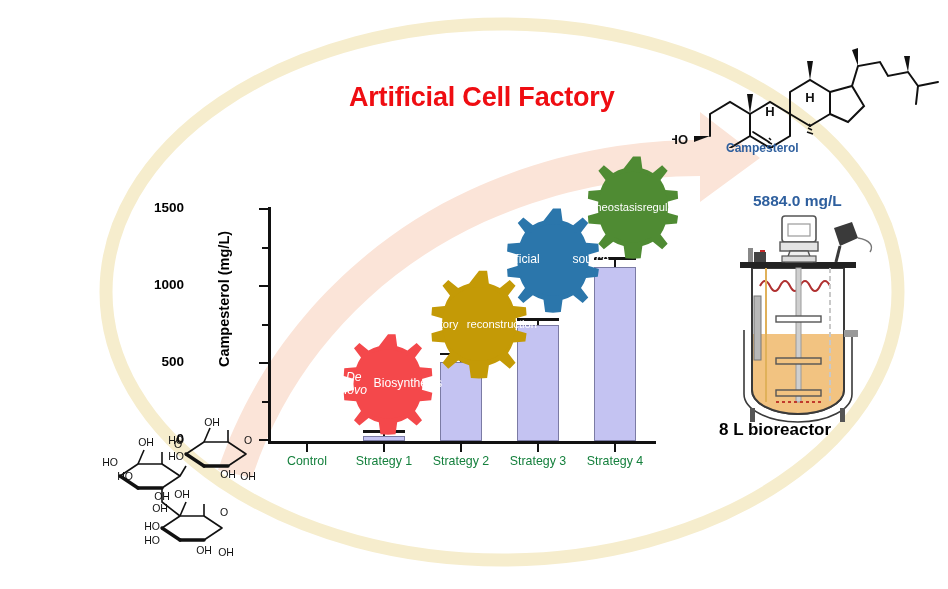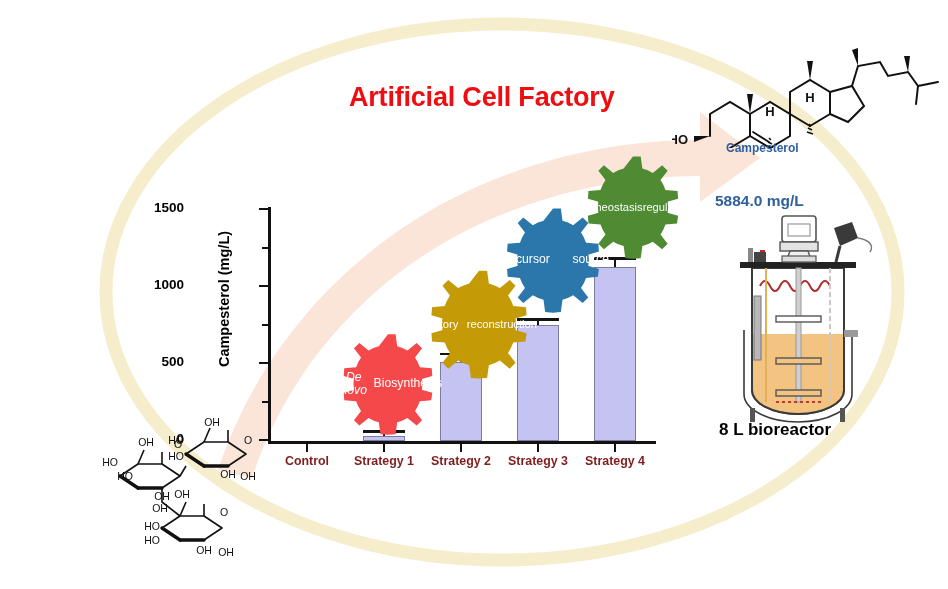--- a/index.html
+++ b/index.html
@@ -24,21 +24,21 @@
   .errbar{position:absolute;}
   .err-v{position:absolute;left:50%;width:2.4px;margin-left:-1.2px;background:#141414;}
   .err-cap{position:absolute;left:0;width:100%;height:2.6px;background:#141414;}
   #yaxis-line{position:absolute;left:72px;top:12px;width:2.6px;height:236px;background:#111;}
   #xaxis-line{position:absolute;left:72px;top:246px;width:388px;height:2.8px;background:#111;}
   .ytick{position:absolute;background:#111;height:2.4px;}
   .ytick.major{width:9px;left:63px;}
   .ytick.minor{width:6px;left:66px;}
   .ylabel-t{position:absolute;right:482px;font-size:13.5px;font-weight:bold;color:#000;text-align:right;white-space:nowrap;margin-left:16px;}
   .xtick{position:absolute;top:249px;width:2.4px;height:8px;background:#111;}
-  .xcat{position:absolute;top:259px;font-size:12.4px;font-weight:bold;color:#7f1d1d;text-align:center;white-space:nowrap;}
+  .xcat{position:absolute;top:259px;font-size:12.4px;font-weight:normal;color:#15803d;text-align:center;white-space:nowrap;}
   #ytitle{
     position:absolute;left:-88px;top:96px;width:232px;
     transform:rotate(-90deg);transform-origin:center center;
     font-size:14.5px;font-weight:bold;color:#000;text-align:center;white-space:nowrap;
   }
   #xtitle{position:absolute;left:72px;top:283px;width:388px;text-align:center;
     font-size:16.5px;font-weight:bold;color:#000;}
 
   
   .gear{position:absolute;}
@@ -46,21 +46,21 @@
     position:absolute;left:0;top:0;width:100%;height:100%;
     display:flex;flex-direction:row;align-items:center;justify-content:space-between;
     color:#fff;font-size:12.2px;line-height:13.4px;text-align:center;
     pointer-events:none;
   }
   .gear-label.small{font-size:11.2px;line-height:12.6px;}
   .gl-it{font-style:italic;}
 
   
   #campesterol-label{left:726px;top:141px;font-size:12px;font-weight:bold;color:#2e5f9e;white-space:nowrap;}
-  #titer-label{left:715px;top:192px;font-size:15.5px;font-weight:bold;color:#2e5f9e;white-space:nowrap;}
+  #titer-label{left:753px;top:192px;font-size:15.5px;font-weight:bold;color:#2e5f9e;white-space:nowrap;}
   #bioreactor-label{left:719px;top:420px;font-size:17px;font-weight:bold;color:#000;white-space:nowrap;}
   #carbon-label{left:105px;top:554px;font-size:15.5px;font-weight:bold;color:#2355a8;white-space:nowrap;}
 </style>
 </head>
 <body>
 
 <div id="stage">
 
   <svg id="bg-art" viewBox="0 0 948 589">
 
@@ -157,21 +157,21 @@
       <span>reconstruction</span>
     </div>
   </div>
 
   <div class="gear" style="left:497px;top:204px;width:112px;height:112px;">
     <svg viewBox="0 0 100 100" width="112" height="112">
       <path fill="#2b76ab" d="M50 4 L57 4 L58.5 15 A36 36 0 0 1 68 19 L76.5 12 L81.5 17 L75 25.5 A36 36 0 0 1 79.5 34.5 L90.5 35.5 L91 42.5 L80.5 45.5 A36 36 0 0 1 80.5 55 L91 58 L90 65 L79.5 66 A36 36 0 0 1 75 75 L81.5 83.5 L76.5 88.5 L68 81.5 A36 36 0 0 1 58.5 85.5 L57 96.5 L50 97 L43 96.5 L41.5 85.5 A36 36 0 0 1 32 81.5 L23.5 88.5 L18.5 83.5 L25 75 A36 36 0 0 1 20.5 66 L9.5 65 L9 58 L19.5 55 A36 36 0 0 1 19.5 45.5 L9 42.5 L9.5 35.5 L20.5 34.5 A36 36 0 0 1 25 25.5 L18.5 17 L23.5 12 L32 19 A36 36 0 0 1 41.5 15 Z"></path>
       <circle cx="50" cy="50" r="32" fill="#2b76ab"></circle>
     </svg>
     <div class="gear-label">
-      <span>Precursor</span>
+      <span>Artificial</span>
       <span>source</span>
     </div>
   </div>
 
   <div class="gear" style="left:578px;top:152px;width:110px;height:110px;">
     <svg viewBox="0 0 100 100" width="110" height="110">
       <path fill="#4f8b33" d="M50 4 L57 4 L58.5 15 A36 36 0 0 1 68 19 L76.5 12 L81.5 17 L75 25.5 A36 36 0 0 1 79.5 34.5 L90.5 35.5 L91 42.5 L80.5 45.5 A36 36 0 0 1 80.5 55 L91 58 L90 65 L79.5 66 A36 36 0 0 1 75 75 L81.5 83.5 L76.5 88.5 L68 81.5 A36 36 0 0 1 58.5 85.5 L57 96.5 L50 97 L43 96.5 L41.5 85.5 A36 36 0 0 1 32 81.5 L23.5 88.5 L18.5 83.5 L25 75 A36 36 0 0 1 20.5 66 L9.5 65 L9 58 L19.5 55 A36 36 0 0 1 19.5 45.5 L9 42.5 L9.5 35.5 L20.5 34.5 A36 36 0 0 1 25 25.5 L18.5 17 L23.5 12 L32 19 A36 36 0 0 1 41.5 15 Z"></path>
       <circle cx="50" cy="50" r="32" fill="#4f8b33"></circle>
     </svg>
     <div class="gear-label small">

